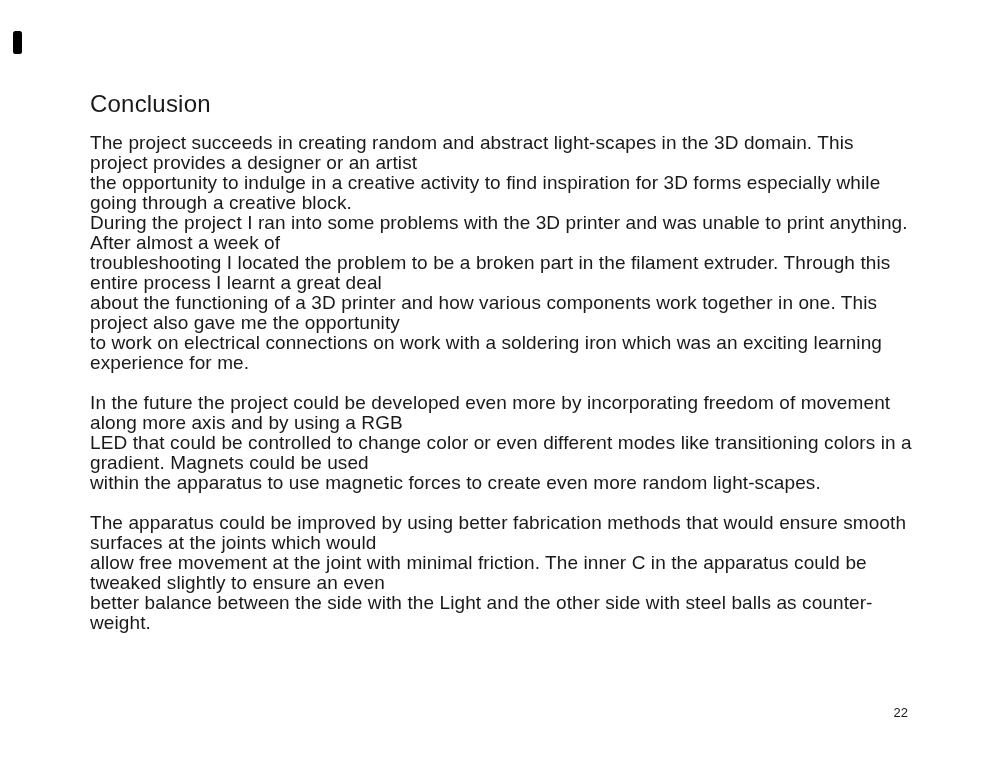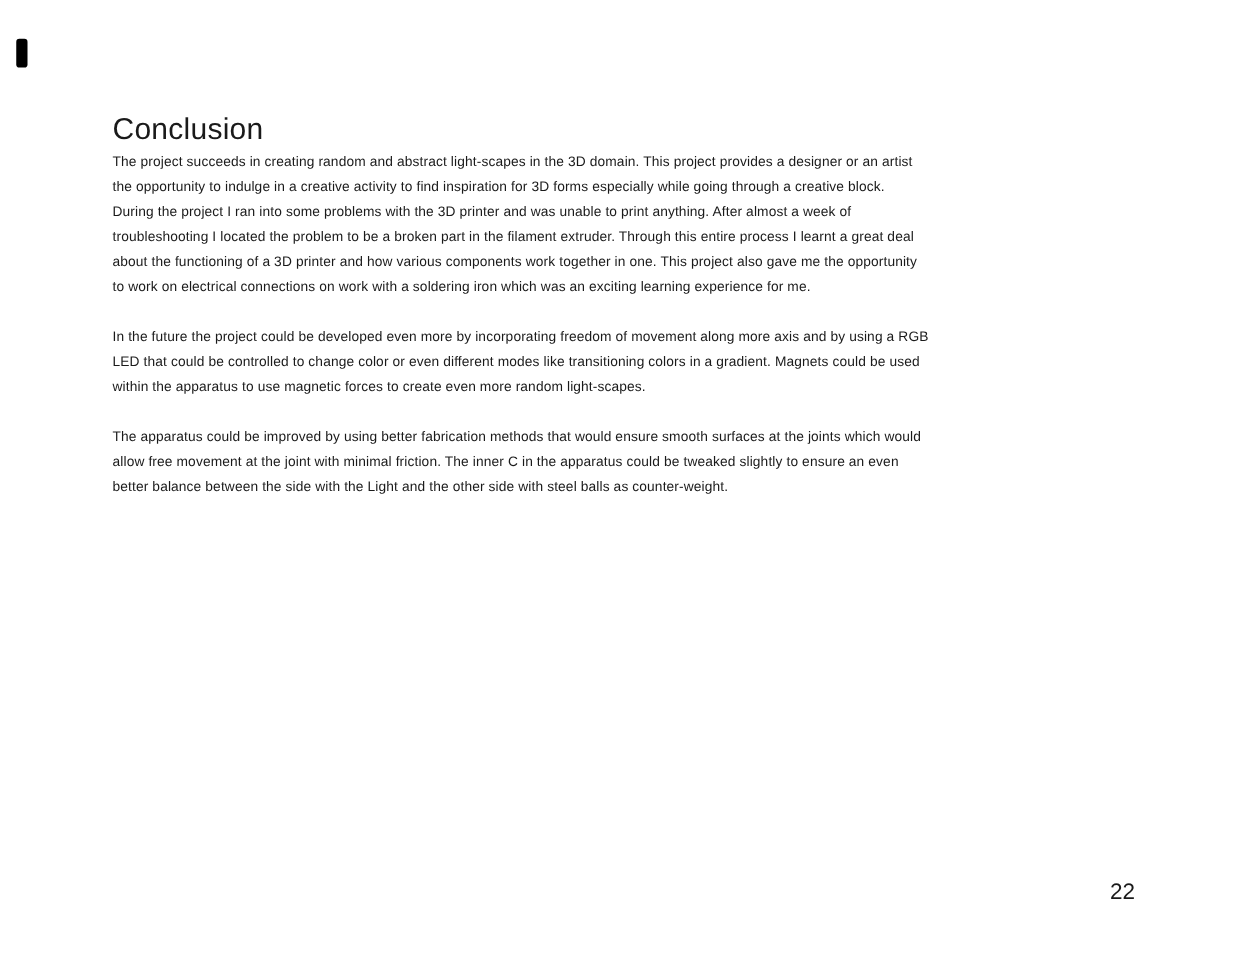--- a/index.html
+++ b/index.html
@@ -31,35 +31,35 @@
     top: 90px;
     margin: 0;
     font-size: 24px;
     font-weight: 400;
     letter-spacing: 0.2px;
     color: #1a1a1a;
   }
   .body-text {
     position: absolute;
     left: 90px;
-    top: 120px;
+    top: 133px;
     width: 825px;
-    font-size: 11px;
+    font-size: 19px;
     line-height: 20px;
     letter-spacing: 0.1px;
   }
   .body-text p {
     margin: 0 0 20px 0;
     white-space: pre-line; 
   }
   .page-number {
     position: absolute;
     top: 703px;
     right: 92px;
-    font-size: 18px;
+    font-size: 13px;
     line-height: 20px;
     color: #1a1a1a;
   }
 </style>
 </head>
 <body>
 
 <div class="page">
 
   <div class="corner-mark"></div>

